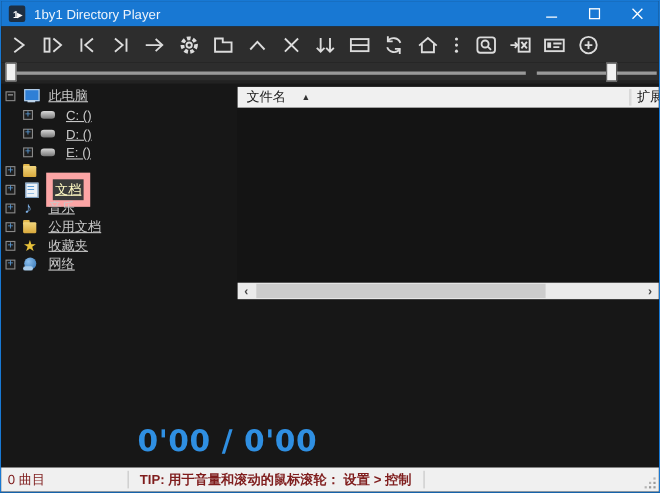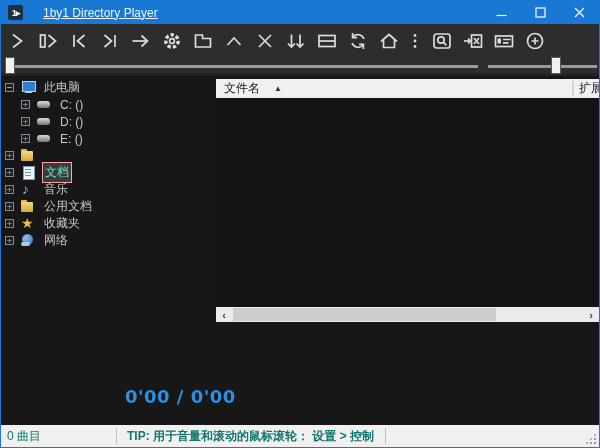--- a/index.html
+++ b/index.html
@@ -8,21 +8,21 @@
 
   .window { width:600px; height:448px; background:#171717; border:1px solid #1878d3;
             display:flex; flex-direction:column; position:relative; overflow:hidden; }
 
   
   .titlebar { height:23px; background:#1878d3; display:flex; align-items:center;
               color:#eef4fb; font-size:12px; flex:none; }
   .app-icon { width:15px; height:15px; margin-left:7px; background:#1e2f42; border-radius:2px;
               color:#fff; font-size:9px; font-weight:bold; display:flex; align-items:center;
               justify-content:center; letter-spacing:-1px; flex:none; }
-  .title-text { margin-left:20px; white-space:nowrap;text-decoration:underline; }
+  .title-text { margin-left:8px; white-space:nowrap; }
   .win-controls { margin-left:auto; display:flex; height:100%; }
   .win-btn { width:39px; height:100%; display:flex; align-items:center; justify-content:center; }
   .win-btn svg { stroke:#fff; fill:none; stroke-width:1.2; }
 
   
   .toolbar { height:33px; background:#2d2d2d; display:flex; align-items:center; flex:none; }
   .tb-btn { width:31px; height:30px; display:flex; align-items:center; justify-content:center; }
   .tb-btn.narrow { width:22px; }
   .tb-btn svg { stroke:#dcdcdc; fill:none; stroke-width:1.7; }
 
@@ -63,50 +63,50 @@
   .ticon.document::after  { content:""; position:absolute; left:4px; top:3px; width:6px; height:7px;
                             background:repeating-linear-gradient(#5b9bd5 0 1px,transparent 1px 3px); }
   .ticon.music::before { content:"♪"; color:#7fb2e8; font-size:14px; line-height:13px;
                          position:absolute; left:1px; top:0; }
   .ticon.star::before { content:"★"; color:#e8c23a; font-size:14px; line-height:13px;
                         position:absolute; left:0; top:0; }
   .ticon.network::before { content:""; position:absolute; left:1px; top:0; width:11px; height:11px;
                            border-radius:50%; background:radial-gradient(circle at 35% 35%,#8cc0ee,#2e6fb0); }
   .ticon.network::after { content:""; position:absolute; left:0; top:8px; width:9px; height:4px;
                           background:#a8cbe9; border-radius:2px; }
-  .tree-label { padding:1px 2px; white-space:nowrap; }
-  .tree-label.selected { border:1px solid #fca5a5; background:#3a3a3a; color:#5eead4; }
-
-  
-  .list-panel { position:absolute; left:215px; top:3px; right:0; height:243px;
+  .tree-label { padding:1px 2px; white-space:nowrap;text-decoration:underline; }
+  .tree-label.selected { border:6px solid #fca5a5; background:#3a3a3a; color:#fef9c3; }
+
+  
+  .list-panel { position:absolute; left:215px; top:3px; right:0; height:193px;
                 display:flex; flex-direction:column; background:#141414; }
   .list-header { height:19px; background:#f0f0f0; display:flex; align-items:center;
                  font-size:12px; color:#1a1a1a; flex:none; }
   .col-name { flex:1; padding-left:8px; display:flex; align-items:center; }
   .sort-arrow { margin-left:14px; font-size:8px; color:#333; }
   .col-div { width:1px; height:15px; background:#d4d4d4; }
   .col-size { width:78px; text-align:right; padding-right:5px; }
   .col-ext { width:25px; padding-left:5px; overflow:hidden; white-space:nowrap;font-family:Liberation Serif, serif; }
   .list-body { flex:1; background:#141414; }
   .hscroll { height:15px; background:#ebebeb; display:flex; align-items:center; flex:none; }
   .hs-btn { width:16px; height:15px; color:#444; font-size:11px; font-weight:bold;
             display:flex; align-items:center; justify-content:center; }
   .hs-btn.left::before { content:"‹"; }
   .hs-btn.right::before { content:"›"; }
   .hs-thumb { width:263px; height:13px; background:#cdcdcd; margin-left:1px; }
   .hs-rest { flex:1; }
 
   
   .time-display { position:absolute; left:124px; top:310px; display:flex; gap:24px;
-                  font-family:"DejaVu Sans",sans-serif; font-weight:bold; font-size:18px;
+                  font-family:"DejaVu Sans",sans-serif; font-weight:bold; font-size:27px;
                   color:#2f8fe2; letter-spacing:0.5px; white-space:pre; }
 
   
   .statusbar { height:22px; background:#f0f0f0; display:flex; align-items:center;
-               font-size:12px; color:#0f766e; flex:none; position:relative; }
+               font-size:12px; color:#7f1d1d; flex:none; position:relative; }
   .sb-cell-tracks { width:115px; padding-left:6px; }
   .sb-div { width:1px; height:16px; background:#c4c4c4; flex:none; }
   .sb-cell-tip { width:268px; padding-left:10px; white-space:nowrap;font-weight:bold; }
   .sb-rest { flex:1; }
   .grip { position:absolute; right:2px; bottom:2px; width:12px; height:12px; }
   .grip::before { content:""; position:absolute; right:1px; bottom:1px; width:2px; height:2px;
                   background:#9a9a9a;
                   box-shadow:-4px 0 #9a9a9a, 0 -4px #9a9a9a, -8px 0 #b5b5b5,
                              0 -8px #b5b5b5, -4px -4px #b5b5b5; }
 </style>

